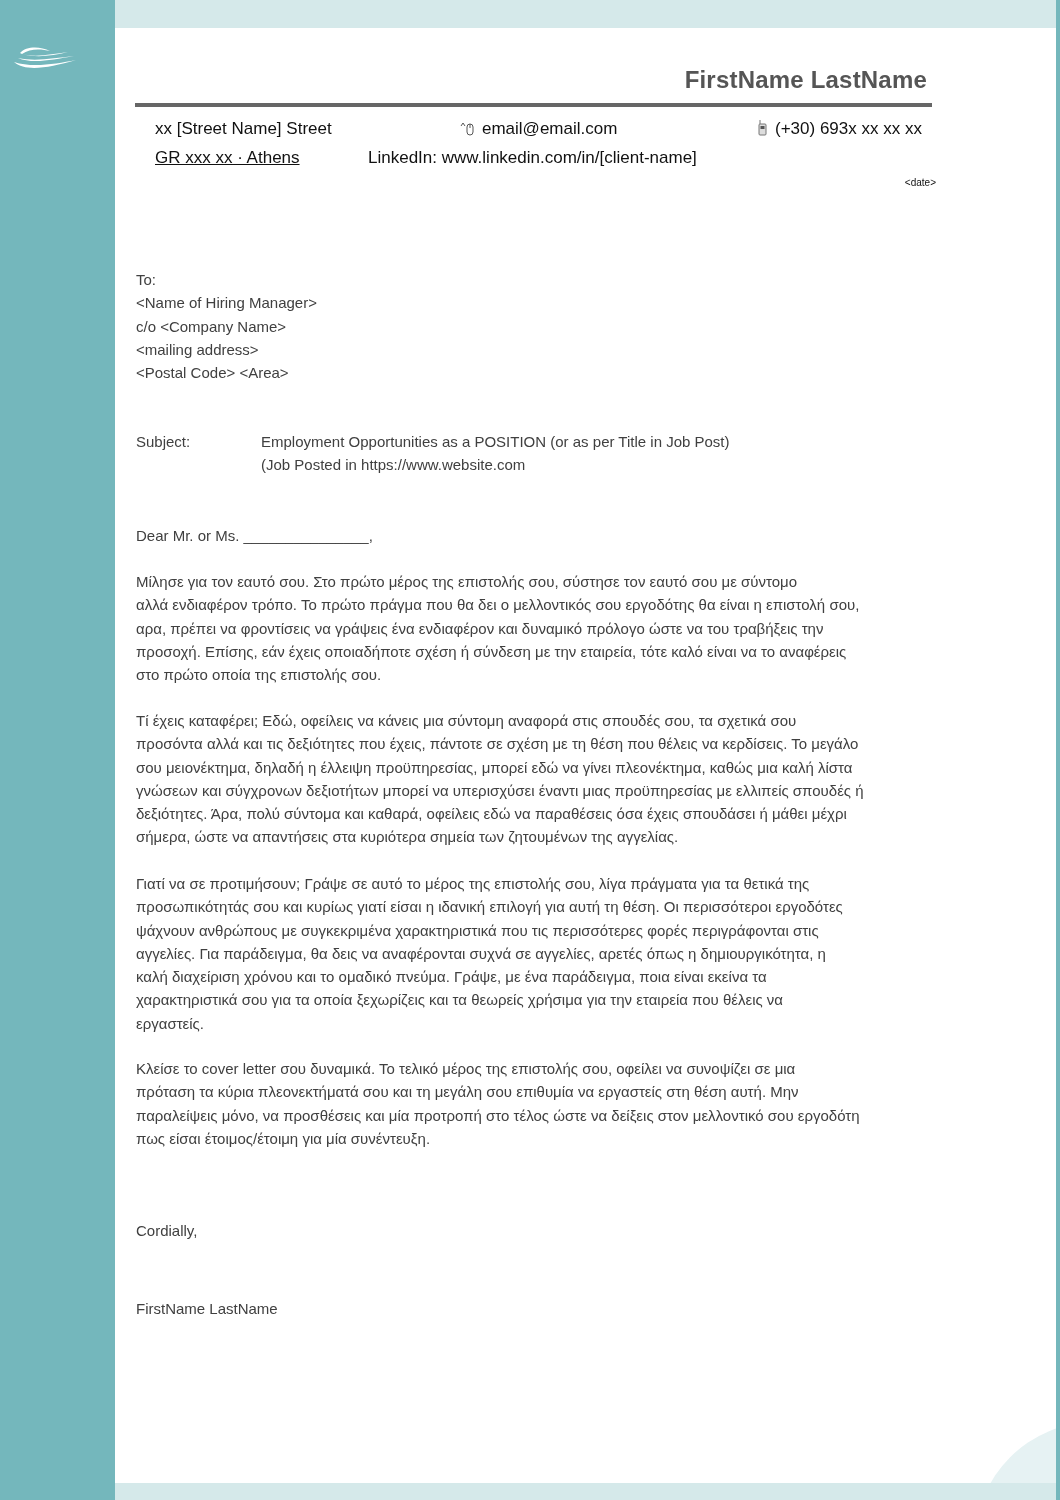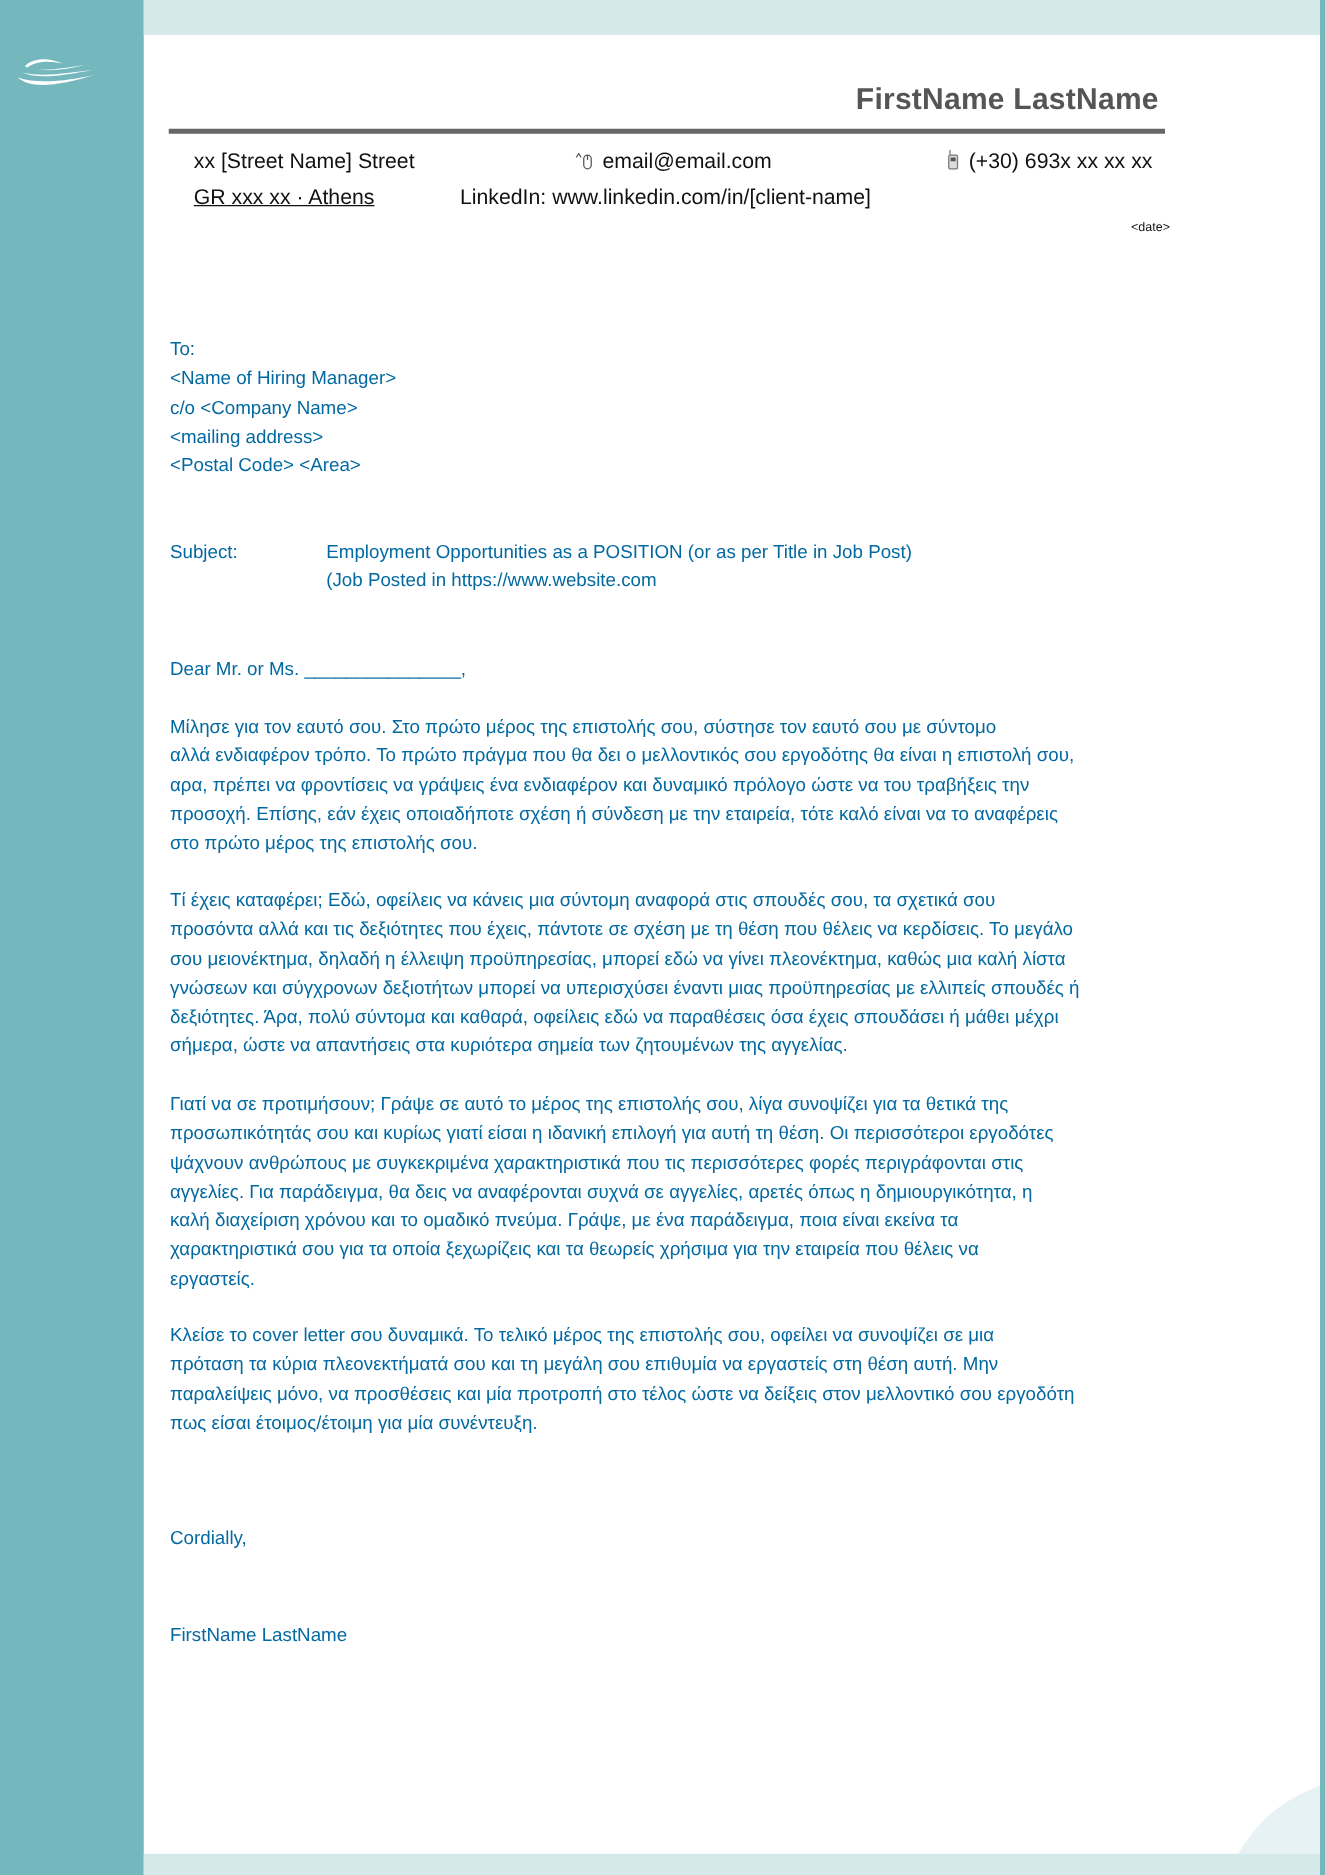--- a/index.html
+++ b/index.html
@@ -25,21 +25,21 @@
 
     .contact { position: absolute; font-size: 17px; color: #111; white-space: nowrap; }
     .c-street { left: 155px; top: 119px; text-align: center; }
     .c-email { left: 460px; top: 119px; }
     .c-phone { left: 757px; top: 119px; }
     .c-city { left: 155px; top: 148px; text-decoration: underline; }
     .c-linkedin { left: 368px; top: 148px; }
     .c-date { right: 124px; top: 177px; font-size: 10px; }
     .icon-mouse, .icon-phone { display: inline-block; vertical-align: -2px; margin-right: 6px; }
 
-    .body-text { position: absolute; left: 136px; font-size: 15px; line-height: 23.3px; color: #0369a1; }
+    .body-text { position: absolute; left: 136px; font-size: 15px; line-height: 23.3px; color: #404040; }
     .recipient { top: 268px; }
     .recipient div { white-space: nowrap; }
     .subject { top: 430px; width: 760px; }
     .subject-label { position: absolute; left: 0; top: 0; }
     .subject-lines { position: absolute; left: 101px; top: 0; white-space: nowrap; margin-left: 24px; }
     .salutation { top: 524px; white-space: nowrap; }
     .para { width: 800px; }
     .para p { margin: 0; }
     .p1 { top: 570px; }
     .p2 { top: 709px; }
@@ -102,34 +102,34 @@
   </div>
 </div>
 
 <div class="body-text salutation">Dear Mr. or Ms. _______________,</div>
 
 <div class="body-text para p1">
   <p>Μίλησε για τον εαυτό σου. Στο πρώτο μέρος της επιστολής σου, σύστησε τον εαυτό σου με σύντομο</p>
   <p>αλλά ενδιαφέρον τρόπο. Το πρώτο πράγμα που θα δει ο μελλοντικός σου εργοδότης θα είναι η επιστολή σου,</p>
   <p>αρα, πρέπει να φροντίσεις να γράψεις ένα ενδιαφέρον και δυναμικό πρόλογο ώστε να του τραβήξεις την</p>
   <p>προσοχή. Επίσης, εάν έχεις οποιαδήποτε σχέση ή σύνδεση με την εταιρεία, τότε καλό είναι να το αναφέρεις</p>
-  <p>στο πρώτο μέρος της επιστολής σου.</p>
+  <p>στο πρώτο οποία της επιστολής σου.</p>
 </div>
 
 <div class="body-text para p2">
   <p>Τί έχεις καταφέρει; Εδώ, οφείλεις να κάνεις μια σύντομη αναφορά στις σπουδές σου, τα σχετικά σου</p>
   <p>προσόντα αλλά και τις δεξιότητες που έχεις, πάντοτε σε σχέση με τη θέση που θέλεις να κερδίσεις. Το μεγάλο</p>
   <p>σου μειονέκτημα,  δηλαδή η έλλειψη προϋπηρεσίας, μπορεί εδώ να γίνει πλεονέκτημα, καθώς μια καλή λίστα</p>
   <p>γνώσεων και σύγχρονων δεξιοτήτων μπορεί να υπερισχύσει έναντι μιας προϋπηρεσίας με ελλιπείς σπουδές ή</p>
   <p>δεξιότητες. Άρα, πολύ σύντομα και καθαρά, οφείλεις εδώ να παραθέσεις όσα έχεις σπουδάσει ή μάθει μέχρι</p>
   <p>σήμερα, ώστε να απαντήσεις στα κυριότερα σημεία των ζητουμένων της αγγελίας.</p>
 </div>
 
 <div class="body-text para p3">
-  <p>Γιατί να σε προτιμήσουν; Γράψε σε αυτό το μέρος της επιστολής σου, λίγα συνοψίζει για τα θετικά της</p>
+  <p>Γιατί να σε προτιμήσουν; Γράψε σε αυτό το μέρος της επιστολής σου, λίγα πράγματα για τα θετικά της</p>
   <p>προσωπικότητάς σου και κυρίως γιατί είσαι η ιδανική επιλογή για αυτή τη θέση. Οι περισσότεροι εργοδότες</p>
   <p>ψάχνουν ανθρώπους με συγκεκριμένα χαρακτηριστικά που τις περισσότερες φορές περιγράφονται στις</p>
   <p>αγγελίες. Για παράδειγμα, θα δεις να αναφέρονται συχνά σε αγγελίες, αρετές όπως η δημιουργικότητα, η</p>
   <p>καλή διαχείριση χρόνου και το ομαδικό πνεύμα. Γράψε, με ένα παράδειγμα, ποια είναι εκείνα τα</p>
   <p>χαρακτηριστικά σου για τα οποία ξεχωρίζεις και τα θεωρείς χρήσιμα για την εταιρεία που θέλεις να</p>
   <p>εργαστείς.</p>
 </div>
 
 <div class="body-text para p4">
   <p>Κλείσε το cover letter σου δυναμικά. Το τελικό μέρος της επιστολής σου, οφείλει να συνοψίζει σε μια</p>

